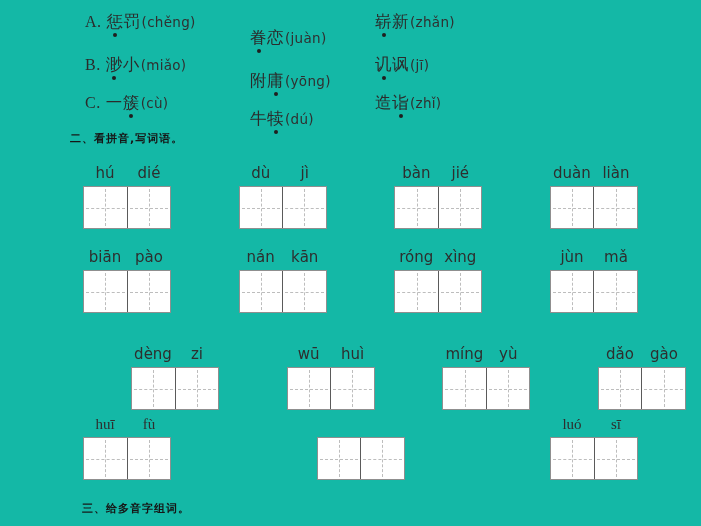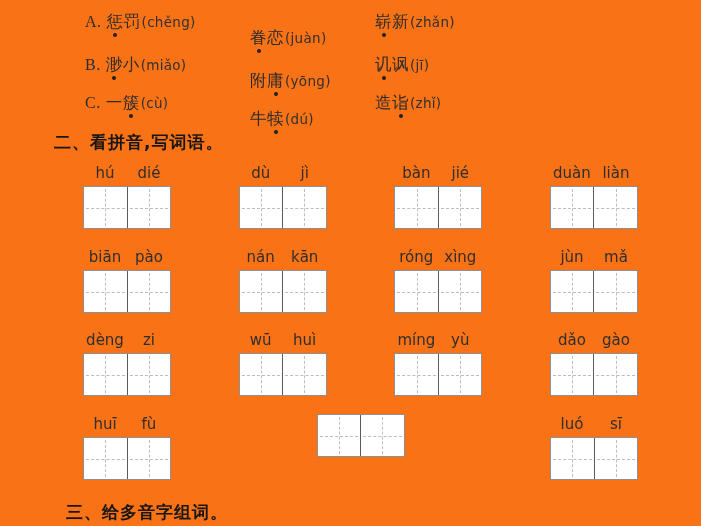--- a/index.html
+++ b/index.html
@@ -1,20 +1,20 @@
 <!DOCTYPE html>
 <html><head>
 <meta charset="utf-8">
 <style>
   * { margin:0; padding:0; box-sizing:border-box; }
   html,body { background:#e8e8e8; }
   .page {
     position:relative;
     width:701px; height:526px;
-    background:#f97316;
+    background:#14b8a6;
     overflow:hidden;
     font-family:"DejaVu Sans","Liberation Sans",sans-serif;
     color:#2b2b2b;
   }
   
   .opt-row {
     position:absolute;
     left:85px;
     height:24px;
     white-space:nowrap;
@@ -46,34 +46,35 @@
   }
   .py-paren {
     font-size:13.5px;
     color:#303030;
     margin-left:1px;
     letter-spacing:0.3px;
   }
   
   .sec-heading {
     position:absolute;
-    left:54px;
-    font-size:17px;
+    left:70px;
+    font-size:11px;
     font-weight:700;
     color:#161616;
     letter-spacing:1px;
     white-space:nowrap;
   }
   
   .grid-row {
     position:absolute;
     left:83px;
     width:555px;
     display:flex;
     justify-content:space-between;
+    align-items:flex-end;
   }
   .word-cell { width:88px; }
   .pin-row {
     display:flex;
     height:22px;
     margin-bottom:1px;
     font-size:15px;
     color:#2e2e2e;
   }
   .pin-row .syl {
@@ -198,21 +199,21 @@
           <div class="pin-row">
             <span class="syl">jùn</span>
             <span class="syl">mǎ</span>
           </div>
           <div class="wbox">
             <div class="sq"></div>
             <div class="sq"></div>
           </div>
         </div>
       </div>
-      <div class="grid-row" style="top: 330px;">
+      <div class="grid-row" style="top: 344px; margin-left: 48px;">
         <div class="word-cell">
           <div class="pin-row">
             <span class="syl">dèng</span>
             <span class="syl">zi</span>
           </div>
           <div class="wbox">
             <div class="sq"></div>
             <div class="sq"></div>
           </div>
         </div>
@@ -240,21 +241,21 @@
           <div class="pin-row">
             <span class="syl">dǎo</span>
             <span class="syl">gào</span>
           </div>
           <div class="wbox">
             <div class="sq"></div>
             <div class="sq"></div>
           </div>
         </div>
       </div>
-      <div class="grid-row" style="top: 414px;">
+      <div class="grid-row" style="top: 414px; font-family: Liberation Serif, serif;">
         <div class="word-cell">
           <div class="pin-row">
             <span class="syl">huī</span>
             <span class="syl">fù</span>
           </div>
           <div class="wbox">
             <div class="sq"></div>
             <div class="sq"></div>
           </div>
         </div>

